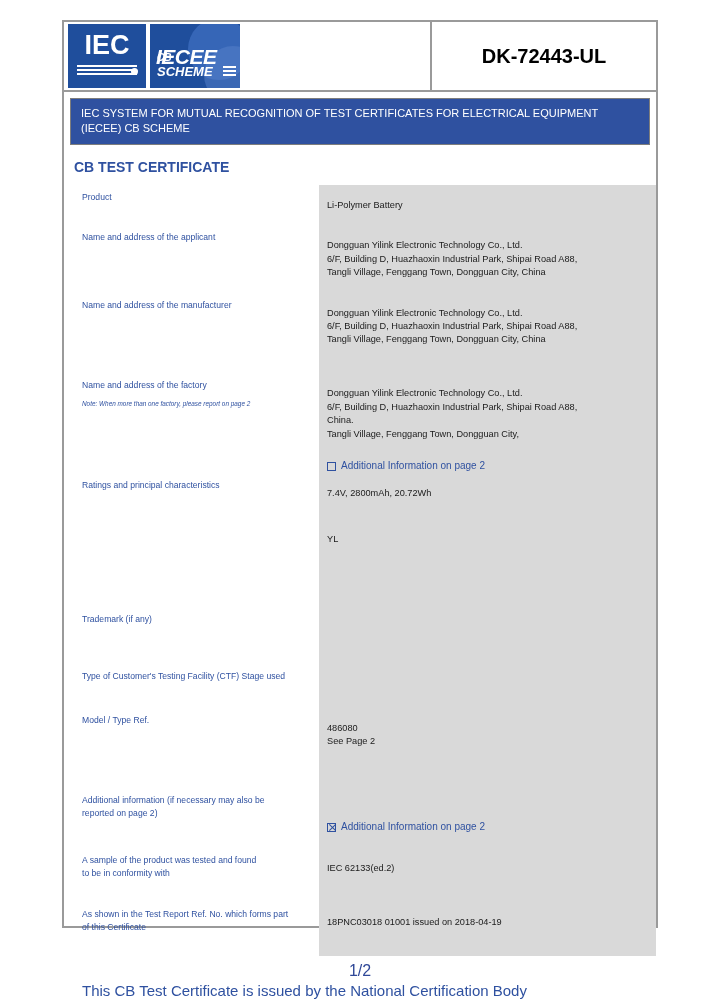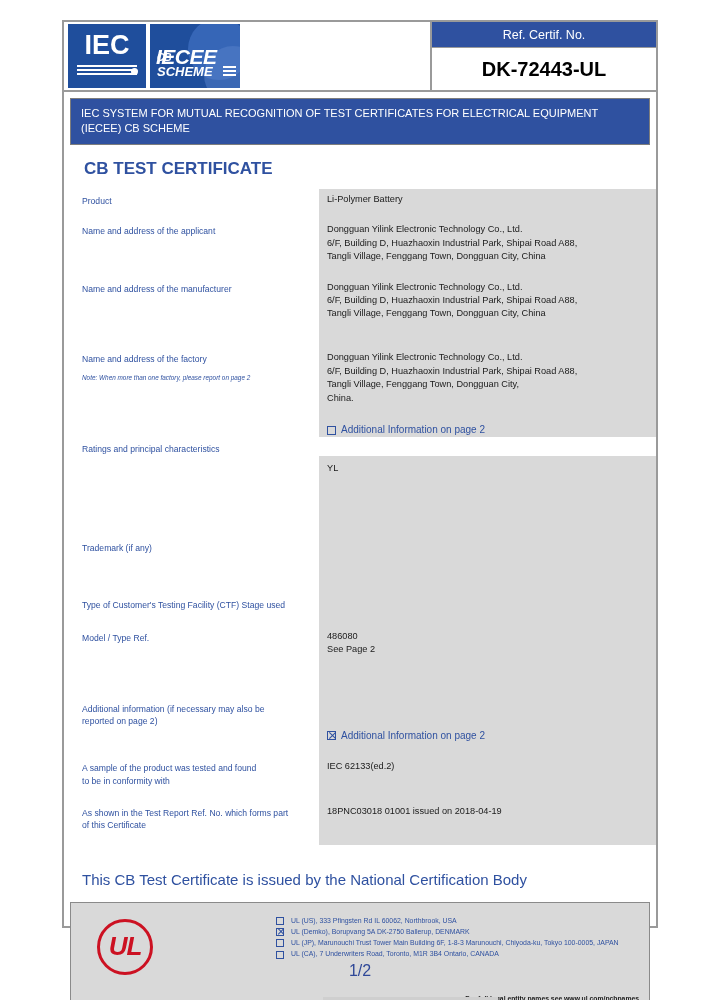--- a/index.html
+++ b/index.html
@@ -191,22 +191,22 @@
     line-height: 1.35;
     padding: 7px 10px 8px 10px;
     border: 1px solid #7d7d7d;
     box-sizing: border-box;
   }
 
   
   .title {
     color: #2f51a0;
     font-weight: bold;
-    font-size: 17px;
-    padding: 14px 0 0 20px;
+    font-size: 14px;
+    padding: 14px 0 0 10px;
   }
 
   
   .fields {
     position: relative;
     margin-top: 10px;
     padding-left: 18px;
   }
   .row {
     display: flex;
@@ -228,21 +228,21 @@
     display: block;
     margin-top: 8px;
     line-height: 1.4;
   }
   .val {
     flex: 1;
     background: #d9d9d9;
     color: #1a1a1a;
     font-size: 9.2px;
     line-height: 1.45;
-    padding: 4px 8px 0 8px;
+    padding: 14px 8px 0 8px;
     box-sizing: border-box;
   }
   .val .blank { visibility: hidden; }
 
   .checkline {
     display: flex;
     align-items: center;
     gap: 5px;
     margin-top: 18px;
     color: #2f51a0;
@@ -383,21 +383,20 @@
         <div class="cb-text">CB</div>
         <div class="scheme-text">SCHEME</div>
         <div class="sbars">
             <i></i>
             <i></i>
             <i></i>
           </div>
       </div>
     </div>
     <div class="cert-box">
-      <div class="cert-label">Ref. Certif. No.</div>
       <div class="cert-value">DK-72443-UL</div>
     </div>
   </div>
 
   <div class="banner-wrap">
     <div class="banner">IEC SYSTEM FOR MUTUAL RECOGNITION OF TEST CERTIFICATES FOR ELECTRICAL EQUIPMENT (IECEE) CB SCHEME</div>
   </div>
 
   <div class="title">CB TEST CERTIFICATE</div>
 
@@ -433,31 +432,36 @@
     </div>
 
     <div class="row">
       <div class="lbl">
         <span>Name and address of the factory</span>
         <span class="note">Note: When more than one factory, please report on page 2</span>
       </div>
       <div class="val">
         <div>Dongguan Yilink Electronic Technology Co., Ltd.</div>
         <div>6/F, Building D, Huazhaoxin Industrial Park, Shipai Road A88,</div>
+        <div>China.</div>
         <div>Tangli Village, Fenggang Town, Dongguan City,</div>
-        <div>China.</div>
         <div class="checkline">
           <span class="cbx"></span>
           <span>Additional Information on page 2</span>
         </div>
       </div>
     </div>
 
     <div class="row">
       <div class="lbl">Ratings and principal characteristics</div>
+      <div class="val">
+        <div>7.4V, 2800mAh, 20.72Wh</div>
+        <div class="blank">.</div>
+        <div class="blank">.</div>
+      </div>
     </div>
 
     <div class="row">
       <div class="lbl" style="padding-top:86px">Trademark (if any)</div>
       <div class="val" style="padding-top:0">
         <div style="padding-top:6px">YL</div>
         <div class="blank">.</div>
         <div class="blank">.</div>
         <div class="blank">.</div>
         <div class="blank">.</div>

